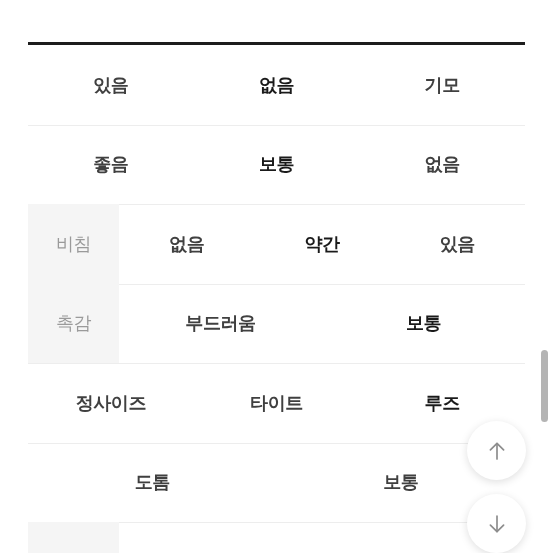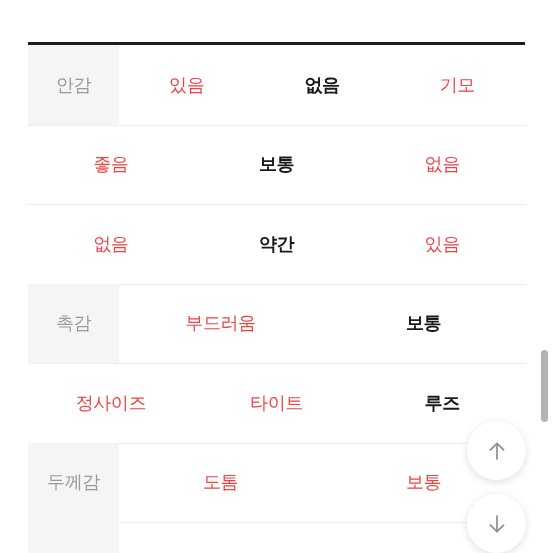--- a/index.html
+++ b/index.html
@@ -66,22 +66,22 @@
     top: 0;
     height: 1px;
     background: #ededed;
   }
 
   .spec-option {
     flex: 1 1 0;
     text-align: center;
     font-size: 18px;
     letter-spacing: -0.4px;
-    color: #ef4444;
-    font-weight: 400;
+    color: #404040;
+    font-weight: 700;
     user-select: none;
     white-space: nowrap;
   }
 
   .spec-option.selected {
     color: #1a1a1a;
     font-weight: 700;
   }
 
   
@@ -126,37 +126,37 @@
   .fab svg { display: block; }
 </style>
 </head>
 <body>
 
 <div id="app">
 
   <div class="spec-table">
 
     <div class="spec-row">
-      <div class="spec-label">안감</div>
       <div class="spec-options">
         <div class="spec-option">있음</div>
         <div class="spec-option selected">없음</div>
         <div class="spec-option">기모</div>
       </div>
     </div>
 
     <div class="spec-row">
       <div class="spec-options">
         <div class="spec-option">좋음</div>
         <div class="spec-option selected">보통</div>
         <div class="spec-option">없음</div>
       </div>
     </div>
 
     <div class="spec-row">
+      <div class="spec-label">비침</div>
       <div class="spec-options">
         <div class="spec-option">없음</div>
         <div class="spec-option selected">약간</div>
         <div class="spec-option">있음</div>
       </div>
     </div>
 
     <div class="spec-row">
       <div class="spec-label">촉감</div>
       <div class="spec-options">
@@ -167,21 +167,20 @@
 
     <div class="spec-row">
       <div class="spec-options">
         <div class="spec-option">정사이즈</div>
         <div class="spec-option">타이트</div>
         <div class="spec-option selected">루즈</div>
       </div>
     </div>
 
     <div class="spec-row">
-      <div class="spec-label">두께감</div>
       <div class="spec-options">
         <div class="spec-option">도톰</div>
         <div class="spec-option">보통</div>
       </div>
     </div>
 
     <div class="spec-row">
       <div class="spec-label">계절감</div>
       <div class="spec-options">
         <div class="spec-option selected">봄가을</div>

